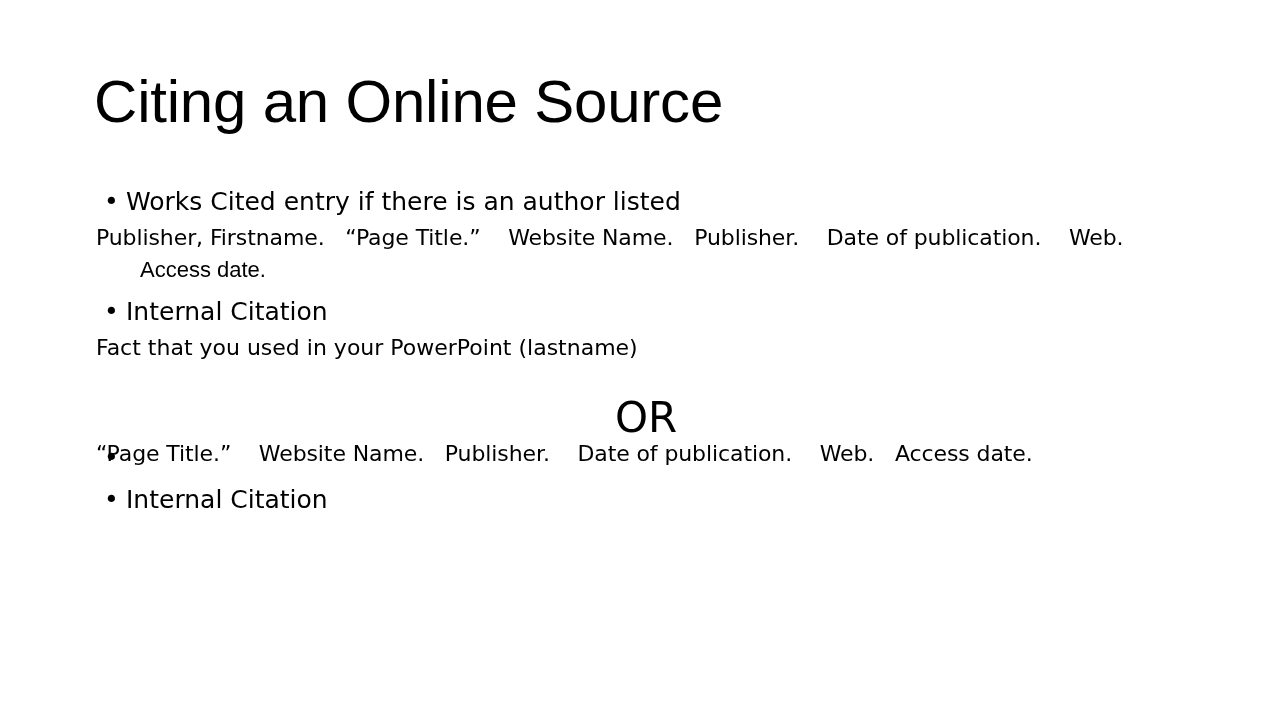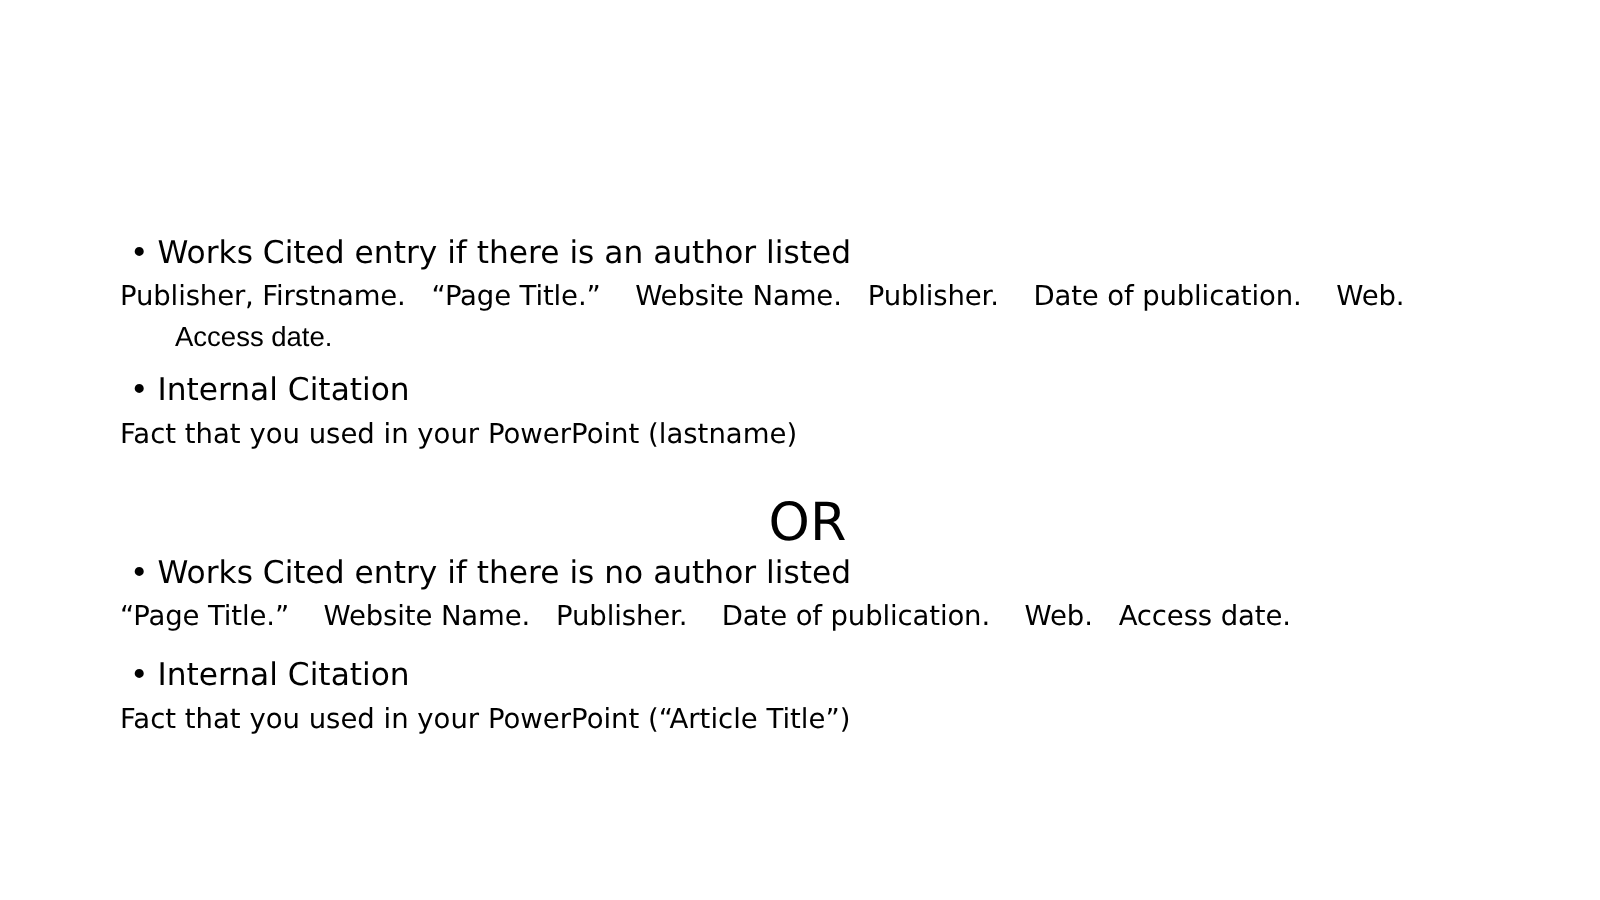--- a/index.html
+++ b/index.html
@@ -103,20 +103,21 @@
 
   .gap-sm { height: 6px; }
   .gap-md { height: 10px; }
   .gap-or { height: 74px; }
 </style>
 </head>
 <body>
 
 <div class="slide">
 
+  <div class="slide-title">Citing an Online Source</div>
 
   <div class="body-block">
 
     <div class="bullet-line">
       <span class="dot">•</span>
       <span>Works Cited entry if there is an author listed</span>
     </div>
 
     <div class="plain-line narrowish">
       <span>Publisher, Firstname.</span>
@@ -144,21 +145,20 @@
     </div>
 
     <div class="plain-line">
       <span>Fact that you used in your PowerPoint (lastname)</span>
     </div>
 
     <div class="gap-or"></div>
 
     <div class="bullet-line">
       <span class="dot">•</span>
-      <span>Works Cited entry if there is no author listed</span>
     </div>
 
     <div class="plain-line narrowish">
       <span>“Page Title.”</span>
       <span>&nbsp;&nbsp;</span>
       <span class="ital">Website Name.</span>
       <span>&nbsp;</span>
       <span>Publisher.</span>
       <span>&nbsp;&nbsp;</span>
       <span>Date of publication.</span>
@@ -168,21 +168,18 @@
       <span>Access date.</span>
     </div>
 
     <div class="gap-md"></div>
 
     <div class="bullet-line">
       <span class="dot">•</span>
       <span>Internal Citation</span>
     </div>
 
-    <div class="plain-line">
-      <span>Fact that you used in your PowerPoint (“Article Title”)</span>
-    </div>
 
   </div>
 
   <div class="or-line">OR</div>
 
 </div>
 
 </body></html>

